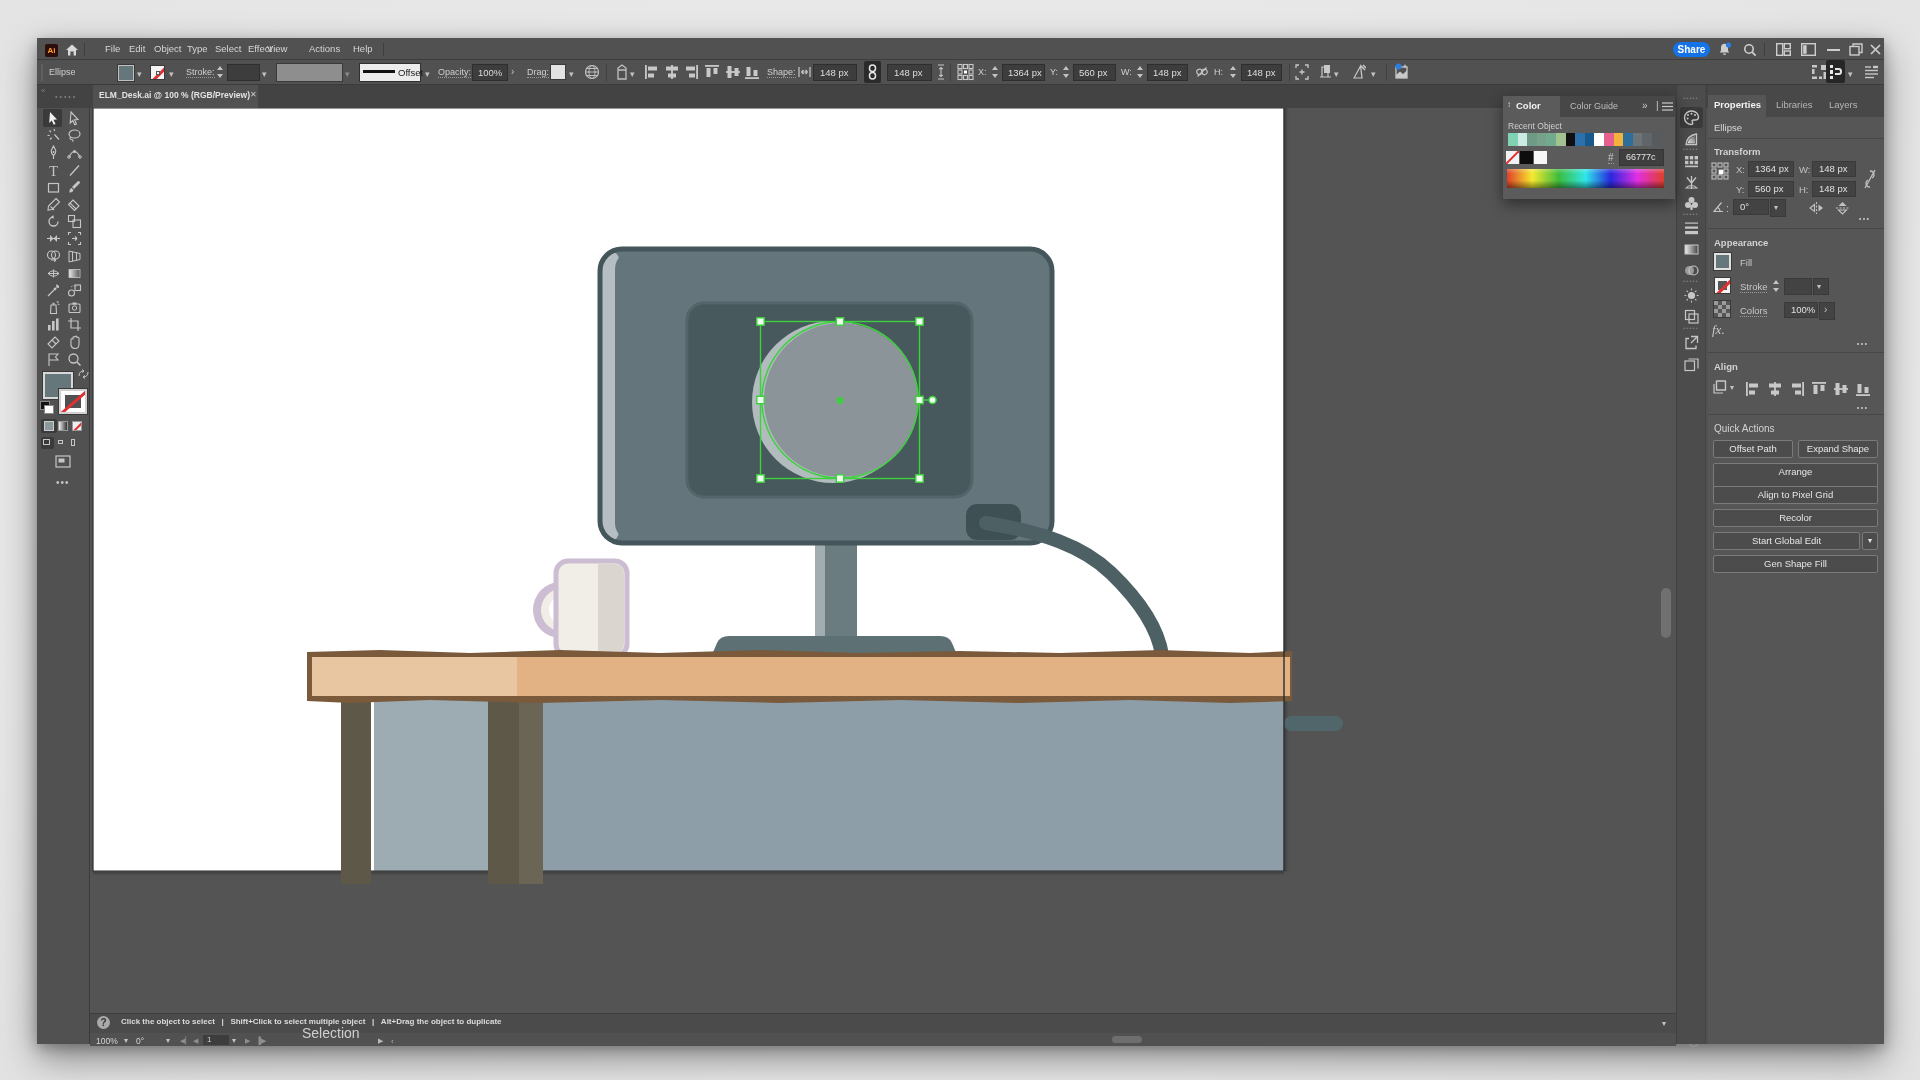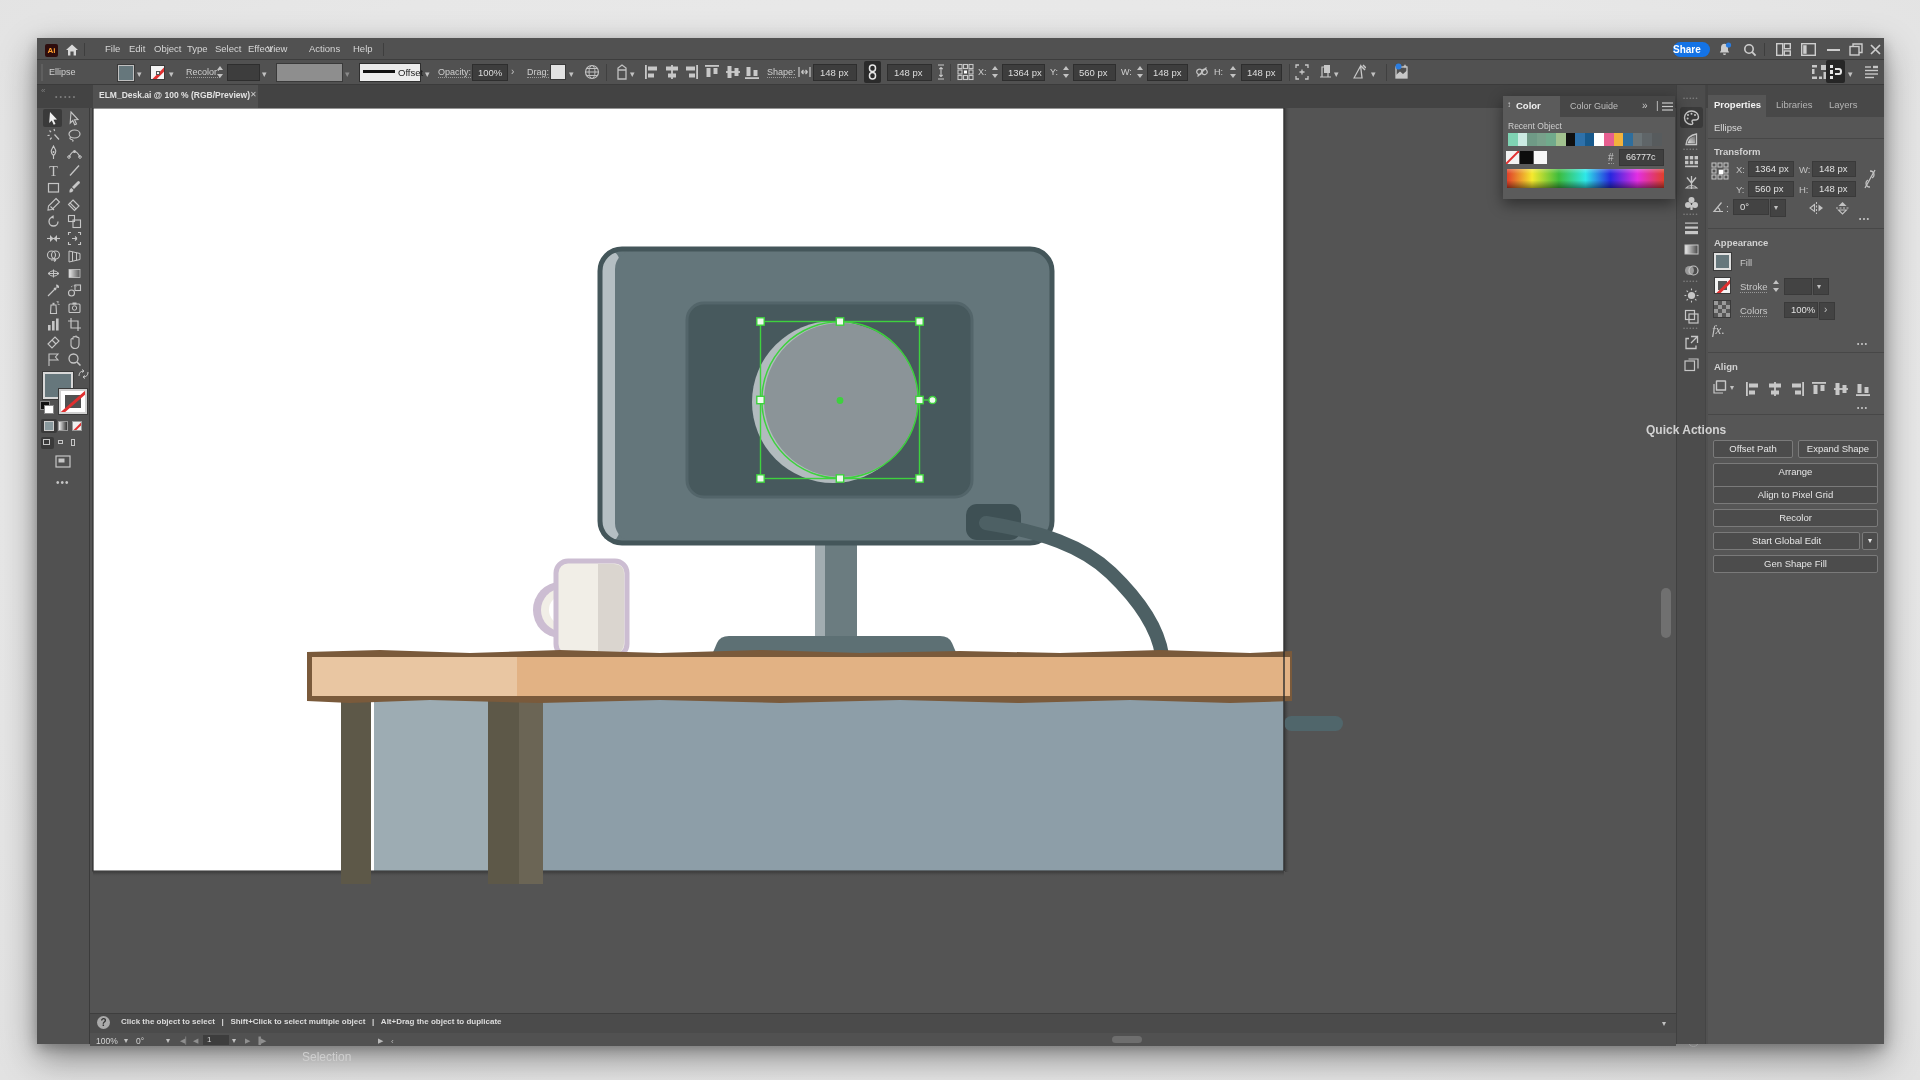--- a/index.html
+++ b/index.html
@@ -31,21 +31,21 @@
 <div class="ab t" style="left:105px;top:43px">File</div>
 <div class="ab t" style="left:129px;top:43px">Edit</div>
 <div class="ab t" style="left:154px;top:43px">Object</div>
 <div class="ab t" style="left:187px;top:43px">Type</div>
 <div class="ab t" style="left:215px;top:43px">Select</div>
 <div class="ab t" style="left:248px;top:43px">Effect</div>
 <div class="ab t" style="left:267px;top:43px">View</div>
 <div class="ab t" style="left:309px;top:43px">Actions</div>
 <div class="ab t" style="left:353px;top:43px">Help</div>
 <div class="ab" style="left:383px;top:43px;width:1px;height:13px;background:#3e3e3e"></div>
-<div class="ab" style="left:1673px;top:42px;width:37px;height:15px;background:#1473e6;border-radius:8px;color:#fff;font-size:10px;font-weight:bold;text-align:left;line-height:15px">Share</div>
+<div class="ab" style="left:1673px;top:42px;width:37px;height:15px;background:#1473e6;border-radius:8px;color:#fff;font-size:10px;font-weight:bold;text-align:center;line-height:15px">Share</div>
 <svg class="ab" style="left:1717px;top:42px" width="15" height="15" viewBox="0 0 15 15">
       <path d="M7.5 1.8 C5.4 1.8 4 3.4 4 5.5 L4 8.6 L2.8 10.6 L12.2 10.6 L11 8.6 L11 5.5 C11 3.4 9.6 1.8 7.5 1.8 Z" fill="#cdcdcd"></path>
       <path d="M6 11.6 a1.5 1.5 0 0 0 3 0 Z" fill="#cdcdcd"></path>
       <circle cx="11.5" cy="3" r="2.6" fill="#2a7de1"></circle>
     </svg>
 <svg class="ab" style="left:1743px;top:43px" width="14" height="14" viewBox="0 0 14 14">
       <circle cx="6" cy="6" r="4.2" fill="none" stroke="#cdcdcd" stroke-width="1.6"></circle>
       <line x1="9.2" y1="9.2" x2="12.6" y2="12.6" stroke="#cdcdcd" stroke-width="1.8"></line>
     </svg>
 <div class="ab" style="left:1764px;top:43px;width:1px;height:13px;background:#3e3e3e"></div>
@@ -70,21 +70,21 @@
 <div class="ab" style="left:37px;top:61px;width:1847px;height:24px;background:#515151;border-bottom:1px solid #3b3b3b"></div>
 <div class="ab" style="left:41px;top:64px;width:2px;height:17px;background:#5f5f5f"></div>
 <div class="ab t11" style="left:49px;top:67px">Ellipse</div>
 <div class="ab" style="left:118px;top:65px;width:16px;height:16px;background:#66777c;border:1.5px solid #c0c0c0;outline:1px solid #3a3a3a"></div>
 <div class="ab chev" style="left:137px;top:69px">▾</div>
 <div class="ab" style="left:150px;top:65px;width:15px;height:15px;background:#f4f4f4;border:1px solid #3a3a3a;overflow:hidden">
       <div style="position:absolute;left:-2px;top:6px;width:22px;height:2.6px;background:#e03030;transform:rotate(-45deg)"></div>
       <div style="position:absolute;left:5px;top:5px;width:4px;height:4px;border:1px solid #555;background:#f4f4f4"></div>
     </div>
 <div class="ab chev" style="left:169px;top:69px">▾</div>
-<div class="ab t11 dot" style="left:186px;top:67px">Recolor:</div>
+<div class="ab t11 dot" style="left:186px;top:67px">Stroke:</div>
 <div class="spin" style="left:216px;top:64px"></div>
 <div class="ab fld" style="left:227px;top:64px;width:33px;height:17px"></div>
 <div class="ab chev" style="left:262px;top:69px">▾</div>
 <div class="ab" style="left:276px;top:63px;width:67px;height:19px;background:#8e8e8e;border:1px solid #3a3a3a"></div>
 <div class="ab chev" style="left:345px;top:69px;color:#8a8a8a">▾</div>
 <div class="ab" style="left:359px;top:63px;width:62px;height:19px;background:#ececec;border:1px solid #2f2f2f"></div>
 <div class="ab" style="left:363px;top:70px;width:32px;height:3px;background:#111"></div>
 <div class="ab" style="left:398px;top:67px;color:#1a1a1a;font-size:9.5px">Offset</div>
 <div class="ab chev" style="left:425px;top:69px">▾</div>
 <div class="ab t11 dot" style="left:438px;top:67px">Opacity:</div>
@@ -471,21 +471,21 @@
 <div class="ab" style="left:96px;top:1036px;color:#d6d6d6;font-size:8.5px">100%</div>
 <div class="ab chev" style="left:124px;top:1036px;font-size:8px">▾</div>
 <div class="ab" style="left:136px;top:1036px;color:#d6d6d6;font-size:8.5px">0°</div>
 <div class="ab chev" style="left:166px;top:1036px;font-size:8px">▾</div>
 <div class="ab" style="left:180px;top:1037px;color:#8f8f8f;font-size:7px">◀▏</div>
 <div class="ab" style="left:193px;top:1037px;color:#8f8f8f;font-size:7px">◀</div>
 <div class="ab" style="left:203px;top:1035px;width:26px;height:10px;background:#3d3d3d;color:#d6d6d6;font-size:8px;padding-left:4px">1</div>
 <div class="ab chev" style="left:232px;top:1036px;font-size:8px">▾</div>
 <div class="ab" style="left:245px;top:1037px;color:#8f8f8f;font-size:7px">▶</div>
 <div class="ab" style="left:256px;top:1037px;color:#8f8f8f;font-size:7px">▐▶</div>
-<div class="ab" style="left:302px;top:1050px;color:#cfcfcf;font-size:12px">Selection</div>
+<div class="ab" style="left:302px;top:1025px;color:#cfcfcf;font-size:14px">Selection</div>
 <div class="ab" style="left:378px;top:1037px;color:#b9b9b9;font-size:7px">▶</div>
 <div class="ab" style="left:391px;top:1037px;color:#b9b9b9;font-size:8px">‹</div>
 <div class="ab" style="left:1112px;top:1036px;width:30px;height:7px;border-radius:3.5px;background:#6e6e6e"></div>
 <div class="ab chev" style="left:1662px;top:1019px;font-size:8px">▾</div>
 <div class="ab" style="left:1688px;top:1036px;width:11px;height:11px;border-radius:50%;border:1px solid #9a9a9a;color:#c9c9c9;font-size:9px;text-align:center;line-height:10px">›</div>
 
 <div class="ab" style="left:1676px;top:85px;width:30px;height:959px;background:#4c4c4c;border-left:1px solid #404040;border-right:1px solid #454545"></div>
 <div class="ab grip" style="left:1683px;top:95px;font-size:6px;letter-spacing:1px">•••••</div>
 <div class="ab" style="left:1680px;top:107px;width:23px;height:21px;background:#3a3a3a;border-radius:3px"></div>
     <svg class="ab" style="left:1683px;top:109px" width="17" height="17" viewBox="0 0 17 17">
@@ -700,21 +700,21 @@
       <rect x="2.5" y="2" width="4" height="12" fill="#c8c8c8"></rect>
       <rect x="9.5" y="4" width="4" height="8" fill="#c8c8c8"></rect>
     </svg>
 <svg class="ab" style="left:1855px;top:381px" width="16" height="16" viewBox="0 0 16 16">
       <rect x="1" y="13.2" width="14" height="1.8" fill="#c8c8c8"></rect>
       <rect x="2.5" y="3" width="4" height="9" fill="#c8c8c8"></rect>
       <rect x="9.5" y="6" width="4" height="6" fill="#c8c8c8"></rect>
     </svg>
 <div class="ab" style="left:1856px;top:398px;color:#bdbdbd;font-size:12px;font-weight:bold">…</div>
 <div class="ab" style="left:1708px;top:414px;width:176px;height:1px;background:#474747"></div>
-<div class="ab" style="left:1646px;top:423px;color:#d2d2d2;font-size:12px;font-weight:bold">Quick Actions</div>
+<div class="ab" style="left:1714px;top:423px;color:#d2d2d2;font-size:10px;font-weight:normal">Quick Actions</div>
 <div class="qbtn" style="left:1713px;top:440px;width:80px;height:18px">Offset Path</div>
 <div class="qbtn" style="left:1798px;top:440px;width:80px;height:18px">Expand Shape</div>
 <div class="qbtn" style="left:1713px;top:463px;width:165px;height:36px">Arrange</div>
 <div class="qbtn" style="left:1713px;top:486px;width:165px;height:18px">Align to Pixel Grid</div>
 <div class="qbtn" style="left:1713px;top:509px;width:165px;height:18px">Recolor</div>
 <div class="qbtn" style="left:1713px;top:532px;width:147px;height:18px">Start Global Edit</div>
 <div class="qbtn" style="left:1862px;top:532px;width:16px;height:18px;font-size:8px">▾</div>
 <div class="qbtn" style="left:1713px;top:555px;width:165px;height:18px">Gen Shape Fill</div>
 
 <div class="ab" style="left:1503px;top:96px;width:172px;height:103px;background:#5b5b5b;box-shadow:0 5px 14px rgba(0,0,0,.45)"></div>

